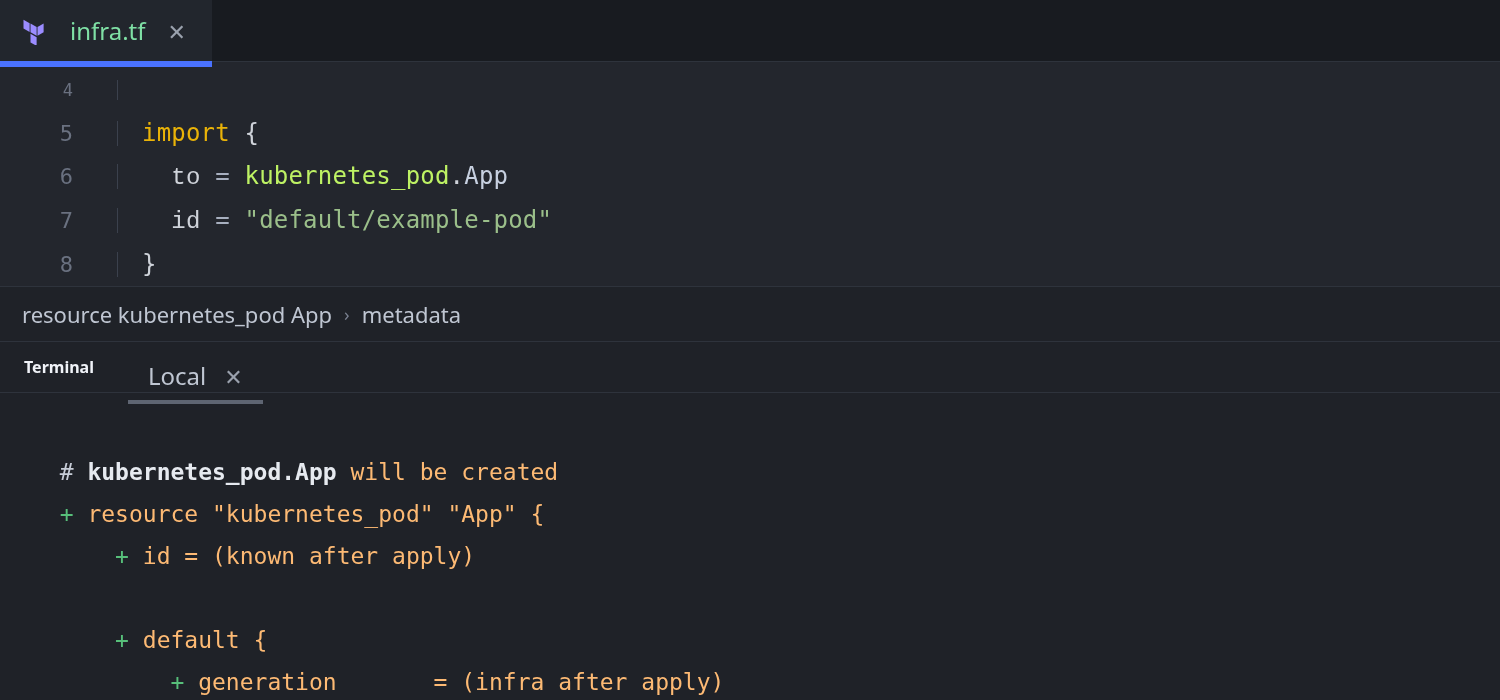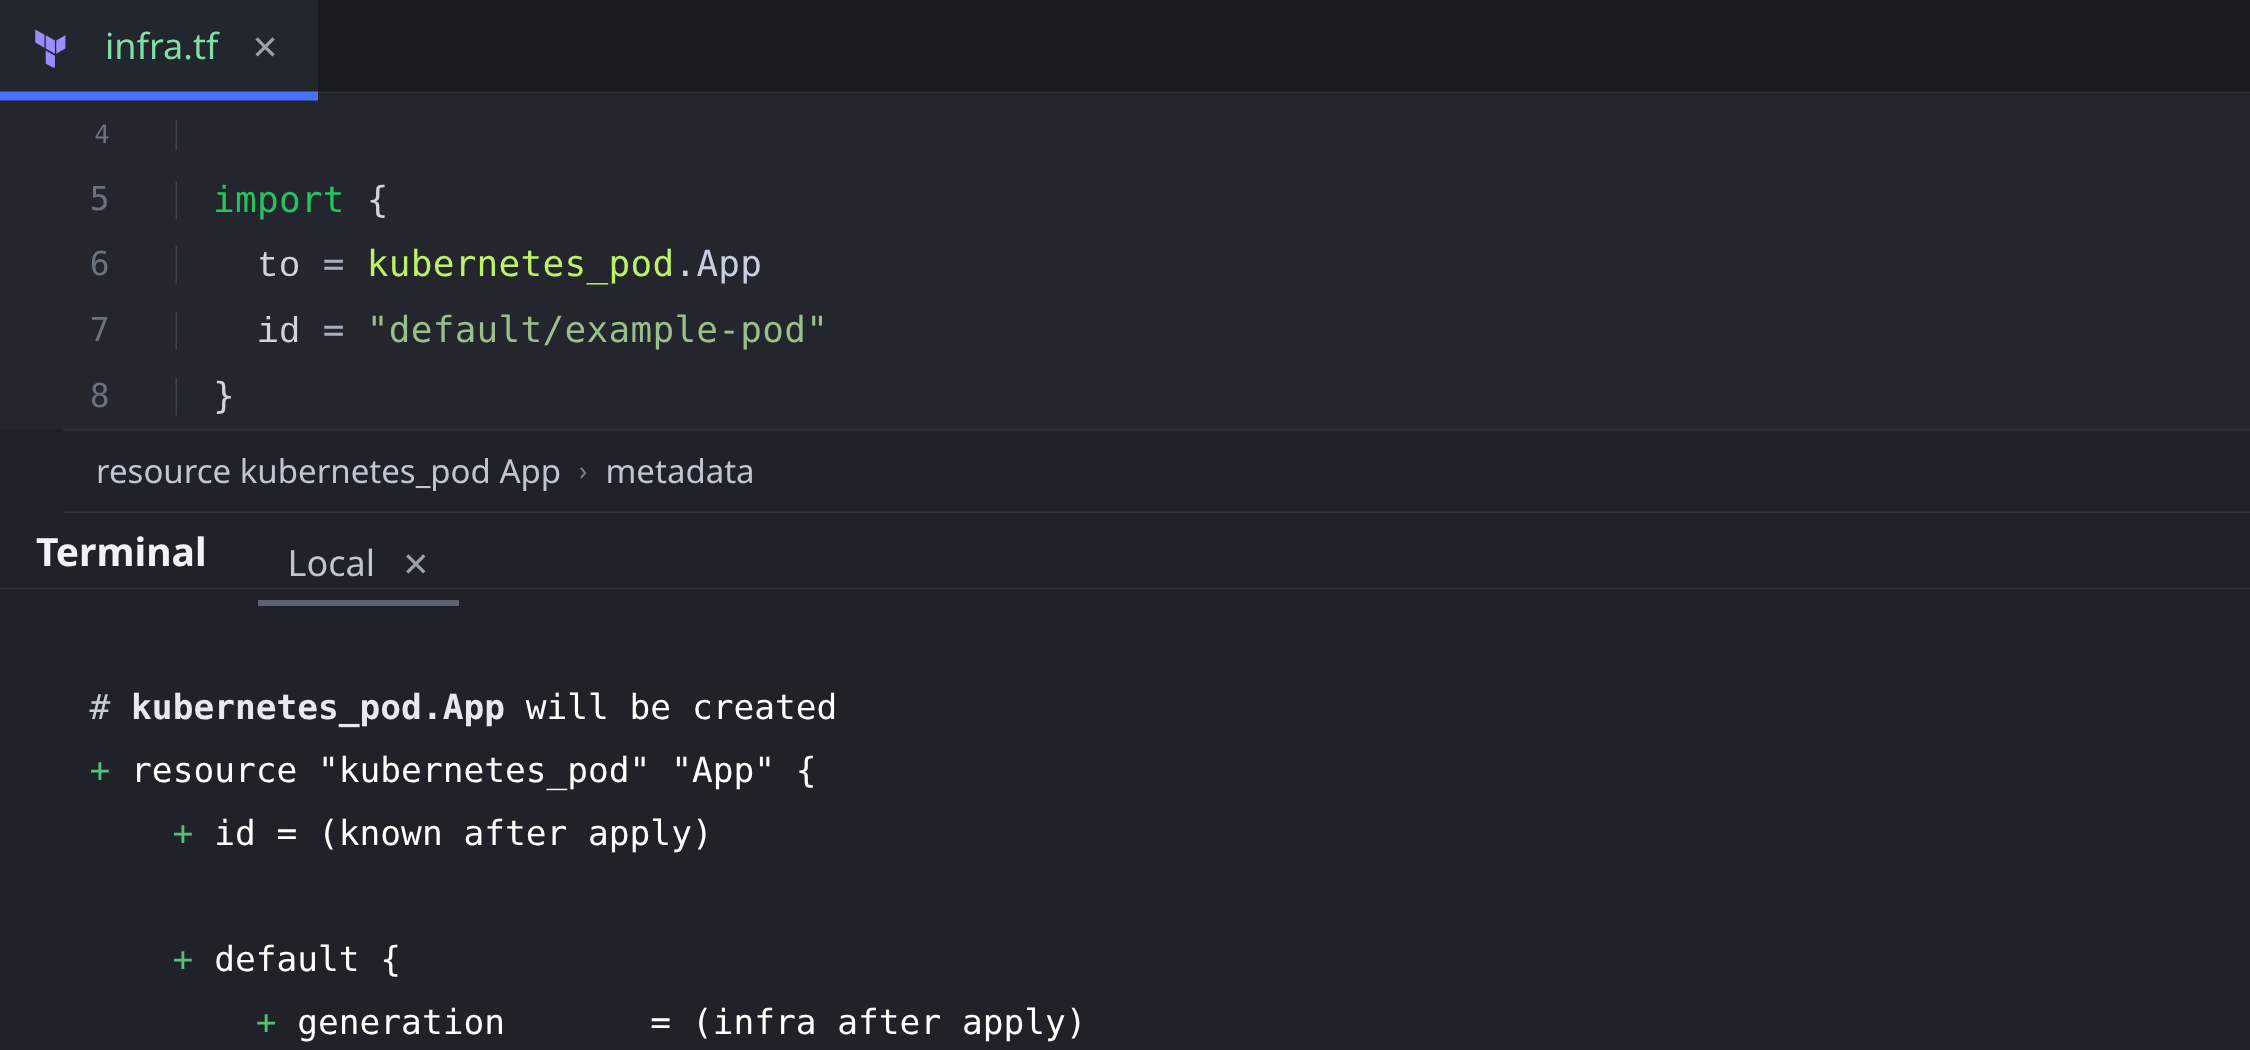--- a/index.html
+++ b/index.html
@@ -76,21 +76,21 @@
     color: #6a7180;
     border-right: 1px solid #3b414d;
     font-size: 22px;
   }
   .line.first .gutter { font-size: 17px; }
   .code {
     padding-left: 24px;
     white-space: pre;
     letter-spacing: 0.2px;
   }
-  .tok-key   { color: #22c55e; }   
+  .tok-key   { color: #eab308; }   
   .tok-attr  { color: #cfd3da; font-family: Liberation Mono, monospace; }   
   .tok-id    { color: #bef264; }
   .tok-dot   { color: #cfd3da; }
   .tok-prop  { color: #c7d0e0; }
   .tok-str   { color: #9bbf8a; }
   .tok-brace { color: #cfd3da; }
   .tok-eq    { color: #a7afbf; }
 
   
   .breadcrumb {
@@ -98,21 +98,20 @@
     align-items: center;
     gap: 12px;
     height: 56px;
     padding: 0 22px;
     background: #1f2228;
     color: #bfc6d2;
     font-family: system-ui, -apple-system, "Segoe UI", sans-serif;
     font-size: 22px;
     border-top: 1px solid #2e333c;
     border-bottom: 1px solid #2e333c;
-    margin-left: 42px;
   }
   .breadcrumb .sep {
     color: #7a8190;
     font-size: 18px;
   }
 
   
   .panel {
     display: flex;
     flex-direction: column;
@@ -124,21 +123,21 @@
     align-items: center;
     height: 62px;
     padding: 0 10px;
     gap: 30px;
     border-bottom: 1px solid #2e333c;
     font-family: system-ui, -apple-system, "Segoe UI", sans-serif;
   }
   .ptab-title {
     font-weight: 700;
     color: #f0f3f8;
-    font-size: 26px;
+    font-size: 16px;
     padding: 0 14px;
   }
   .ptab {
     display: flex;
     align-items: center;
     gap: 18px;
     color: #bfc6d2;
     font-size: 24px;
     padding: 0 10px;
     position: relative;
@@ -161,21 +160,21 @@
   .term {
     padding: 16px 32px;
     font-size: 23px;
     line-height: 42px;
     white-space: pre;
     color: #c7cdd8;
   }
   .hash  { color: #c7cdd8; }
   .bold  { font-weight: 700; color: #e6eaf0; text-align: center; }
   .plus  { color: #57bf7a; }
-  .dim   { color: #ffffff; }
+  .dim   { color: #fdba74; }
 </style>
 </head>
 <body>
 
 <div class="tabbar">
   <div class="tab">
     <span class="tf-icon">
       <svg viewBox="0 0 32 32" width="28" height="28">
         <g fill="#9b8cff">
           <polygon points="4,3 11,7 11,17 4,13"></polygon>

